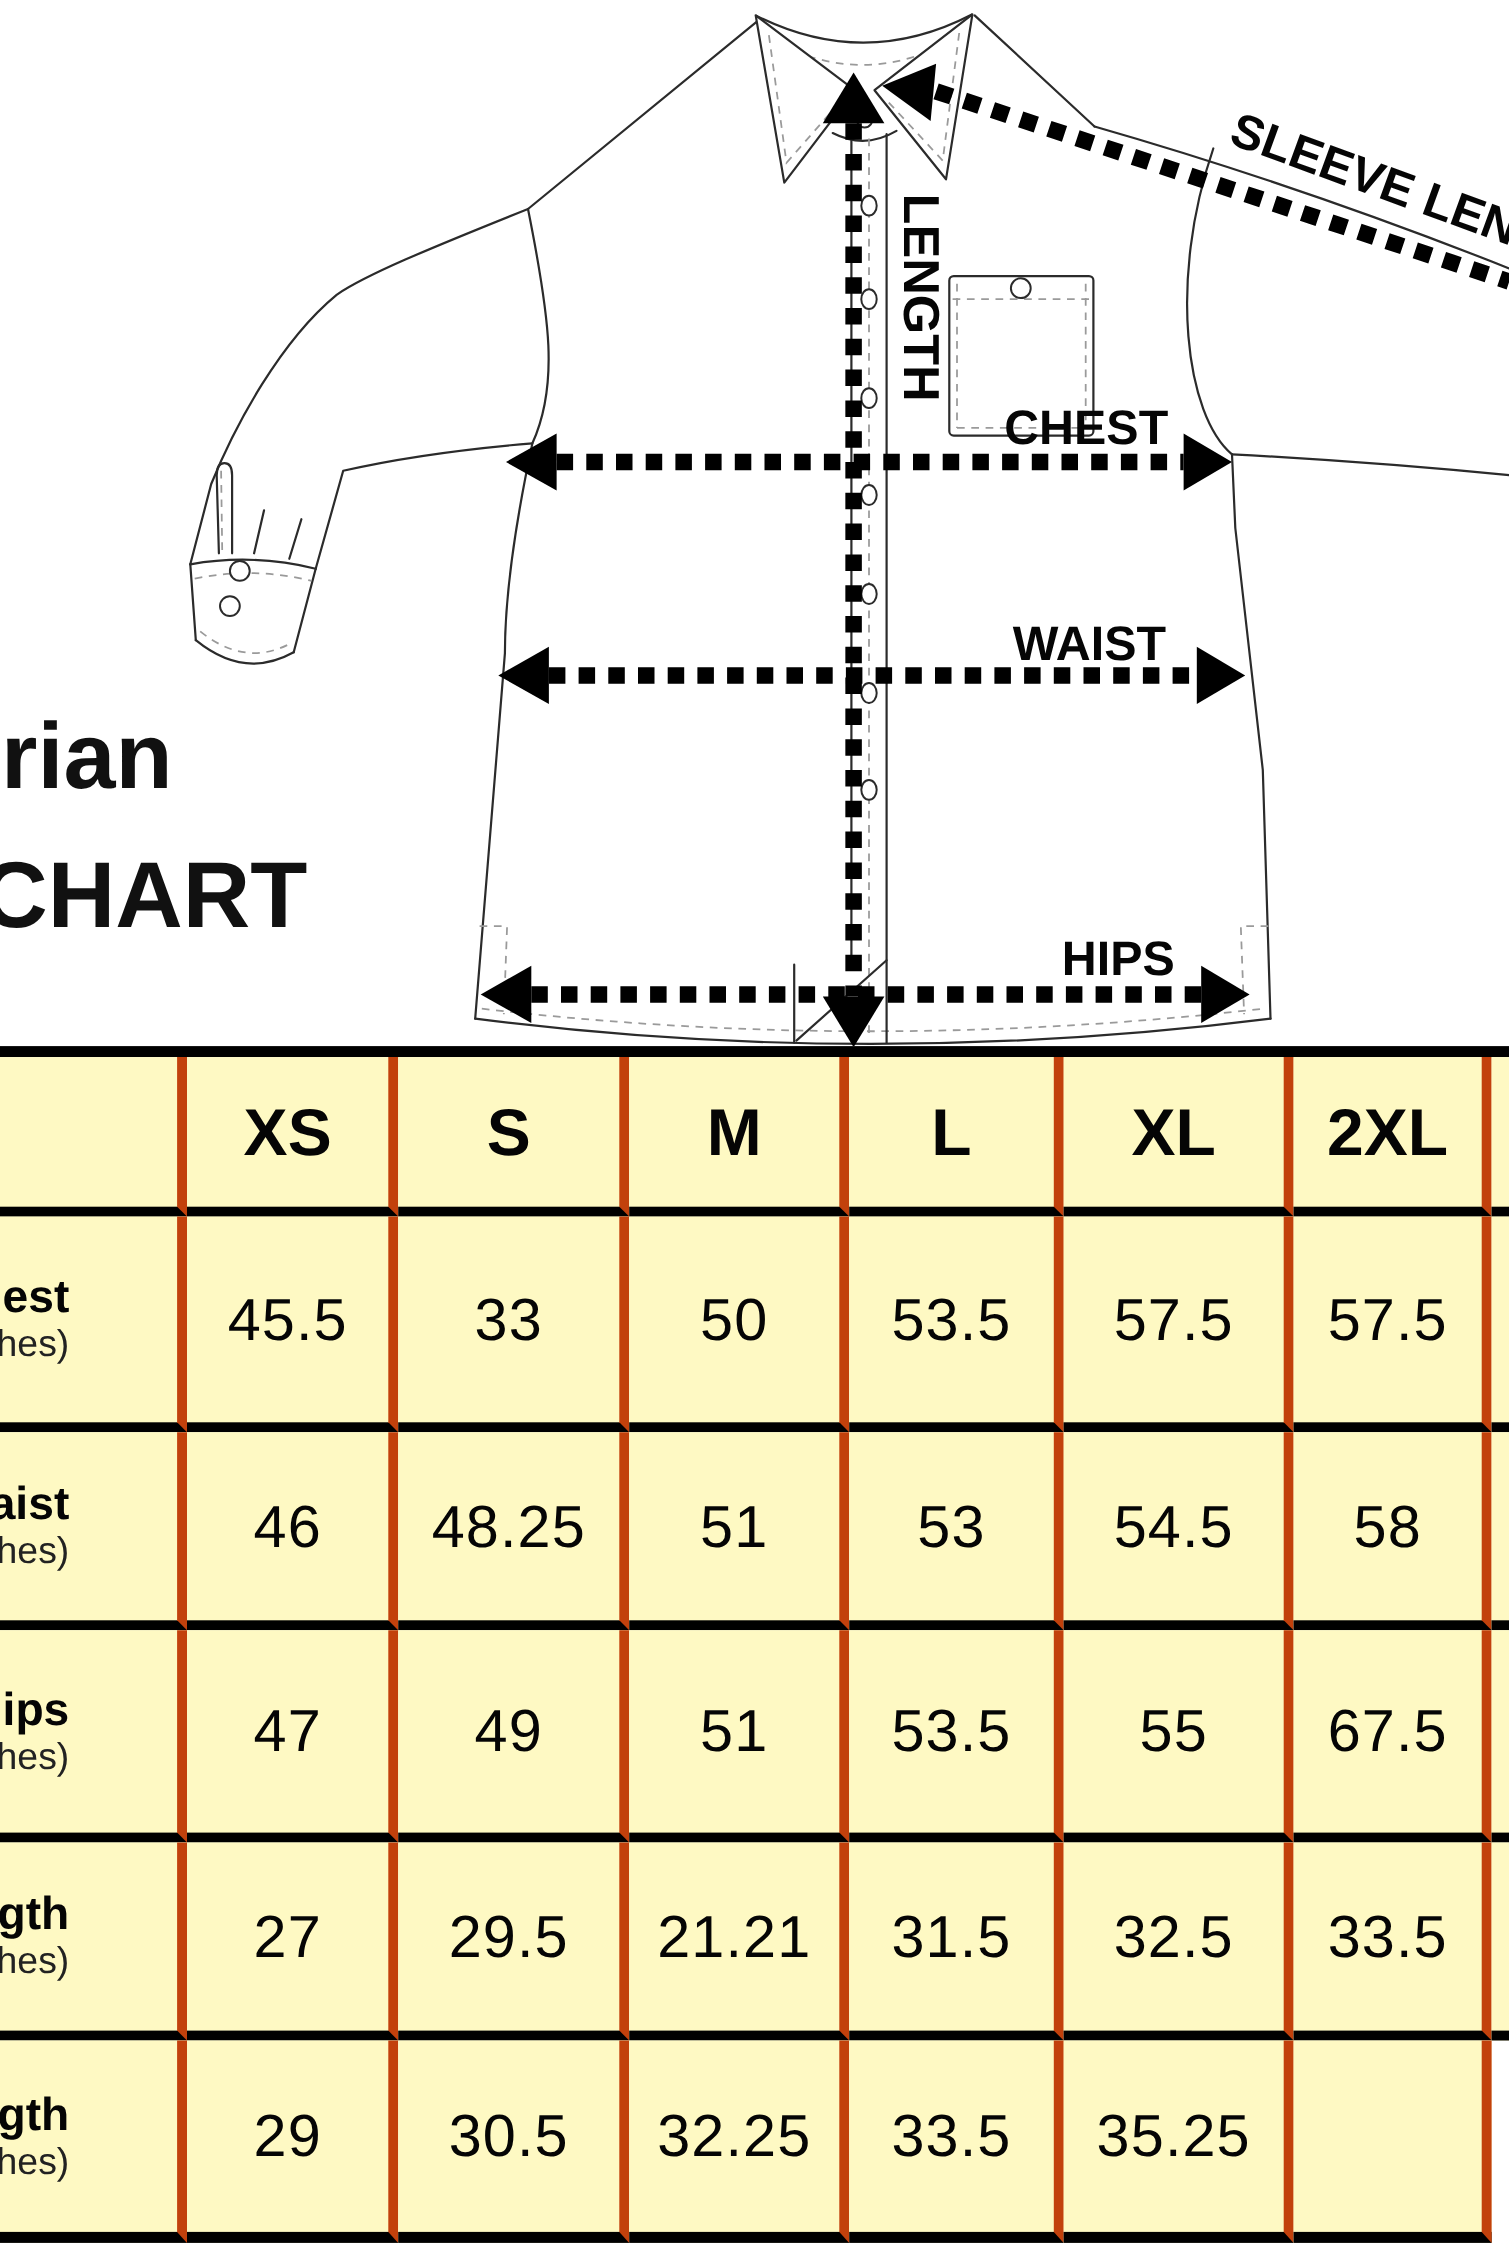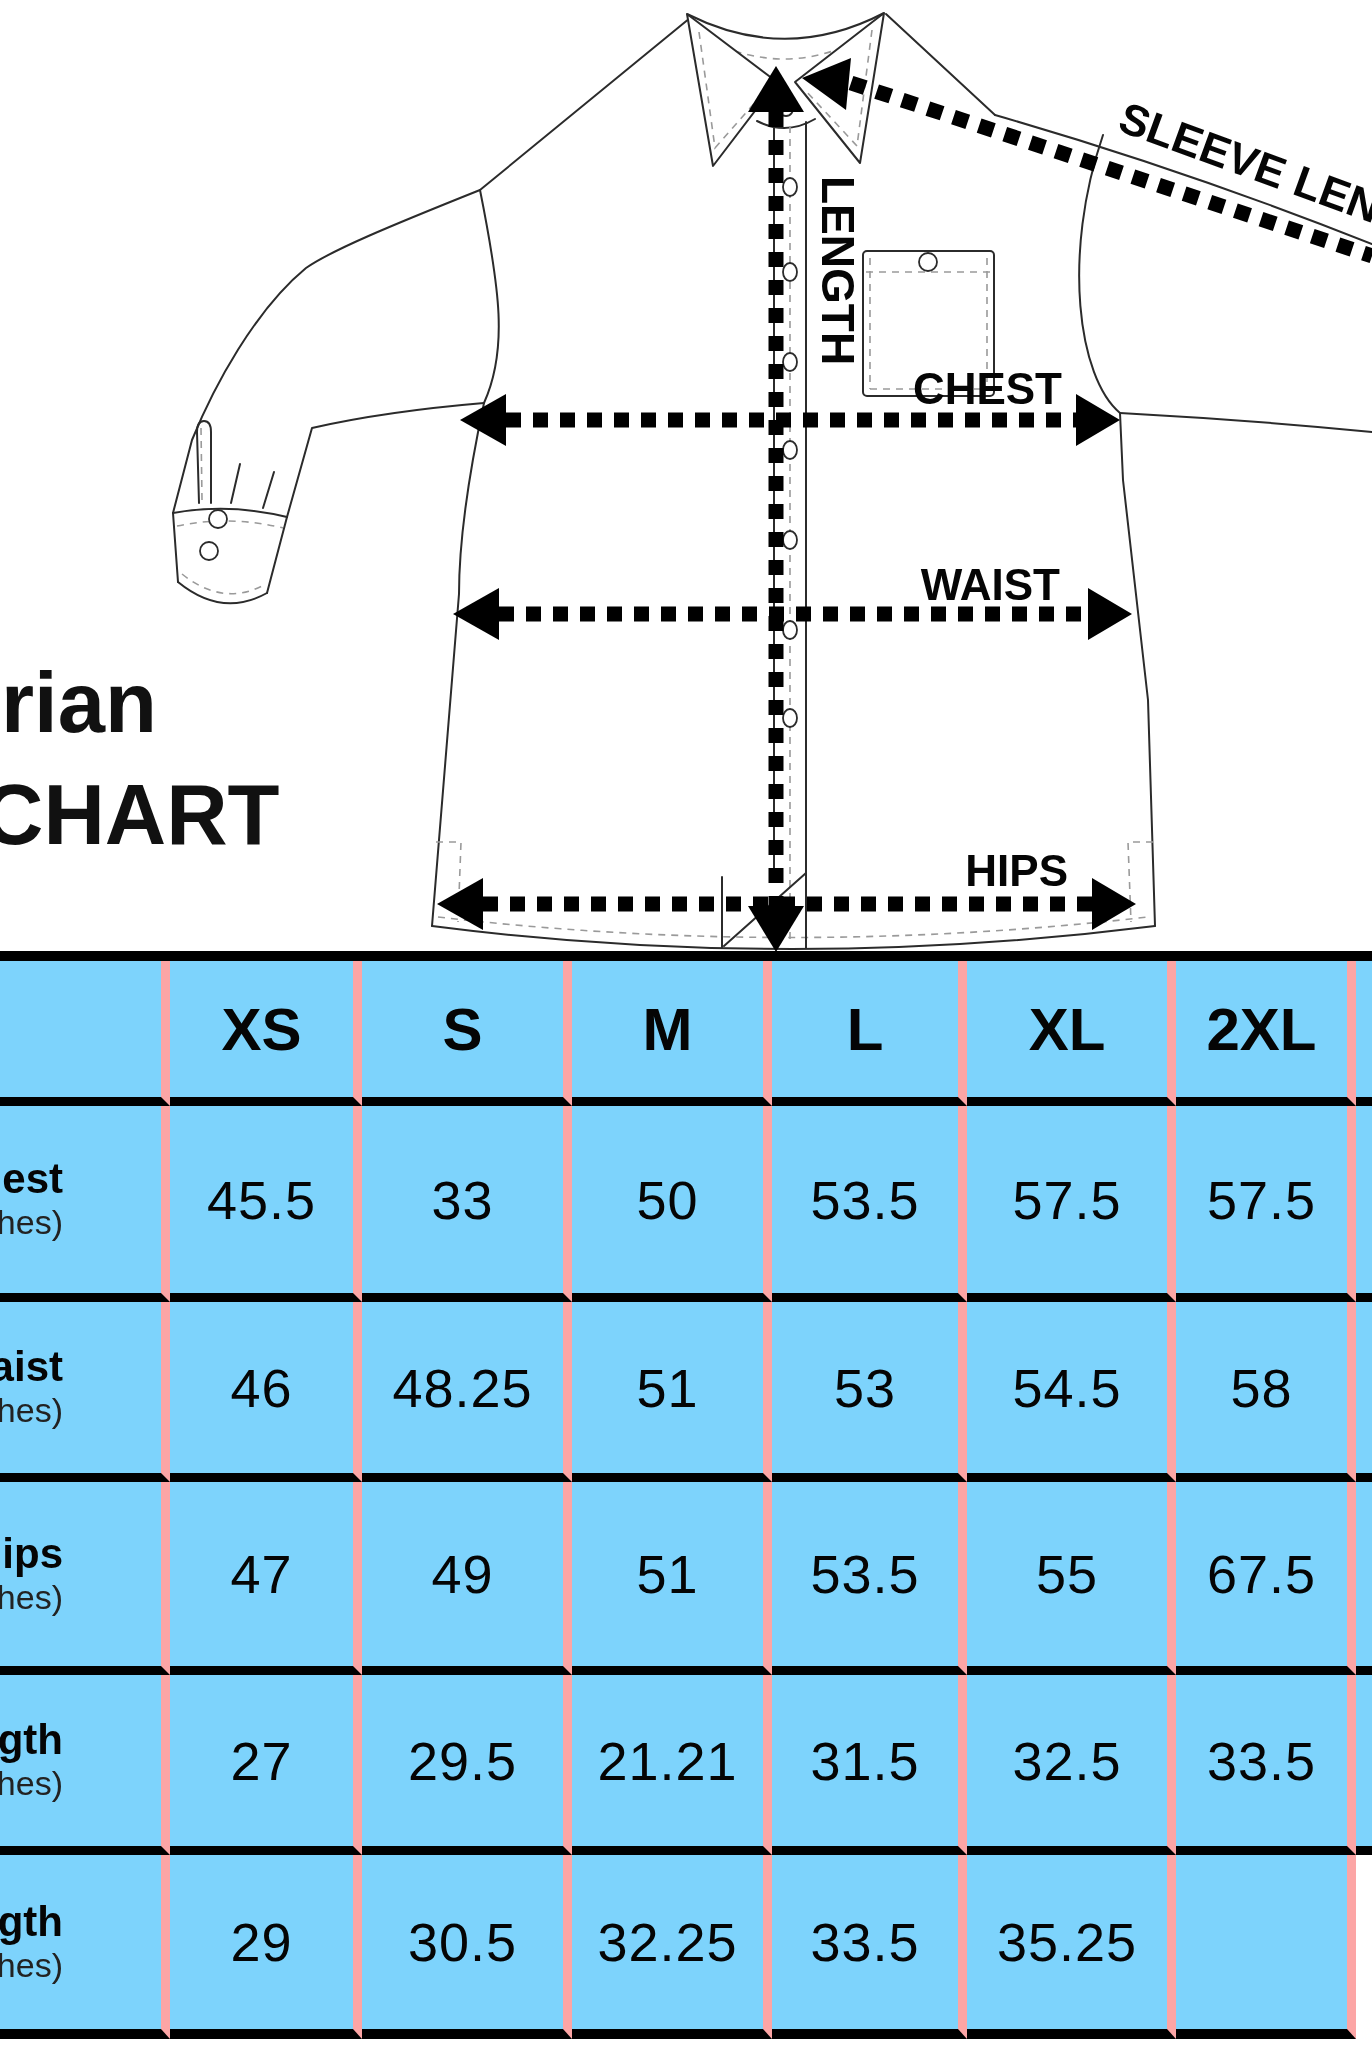--- a/index.html
+++ b/index.html
@@ -2,42 +2,42 @@
 <html><head>
 <meta charset="utf-8">
 <style>
   html,body{margin:0;padding:0;background:#fff;}
   #stage{position:relative;width:1372px;height:2048px;overflow:hidden;background:#fff;
          font-family:"Liberation Sans",sans-serif;color:#050505;}
 
   
   .title-line{position:absolute;font-weight:bold;font-size:85px;line-height:1;
               letter-spacing:0px;color:#111;white-space:nowrap;}
-  #title1{left:1px;top:660px;}
+  #title1{left:1px;top:645px;}
   #title2{left:-18px;top:772px;}
 
   
   #shirt-svg{position:absolute;left:0;top:0;}
   .outline{fill:none;stroke:#2b2b2b;stroke-width:2;stroke-linecap:round;stroke-linejoin:round;}
   .outline-fill{fill:#fff;stroke:#2b2b2b;stroke-width:2;stroke-linejoin:round;}
   .stitch{fill:none;stroke:#9a9a9a;stroke-width:1.6;stroke-dasharray:7 6;}
   .btn{fill:#fff;stroke:#2b2b2b;stroke-width:1.8;}
   .meas{stroke:#000;stroke-width:15;stroke-dasharray:15 12;fill:none;}
   .meas-v{stroke:#000;stroke-width:15;stroke-dasharray:15 13;fill:none;}
   .ah{fill:#000;stroke:none;}
   .meas-label{font-family:"Liberation Sans",sans-serif;font-weight:bold;fill:#050505;}
 
   
   #size-table{position:absolute;left:-230px;top:951px;display:grid;
               grid-template-columns:400px 192px 210px 200px 195px 209px 180px 216px;
               grid-template-rows:145px 196px 180px 193px 180px 184px;
               border-top:10px solid #000;background:#fff;}
-  #size-table .cell{border-right:9px solid #fca5a5;border-bottom:9px solid #000;
+  #size-table .cell{border-right:9px solid #c2410c;border-bottom:9px solid #000;
                     box-sizing:border-box;display:flex;flex-direction:column;
-                    align-items:center;justify-content:center;background:#7dd3fc;}
+                    align-items:center;justify-content:center;background:#fef9c3;}
   #size-table .cell.lastrow{border-bottom:10px solid #000;}
   #size-table .head{font-weight:bold;font-size:60px;}
   #size-table .num{font-weight:300;font-size:54px;letter-spacing:1px;}
   #size-table .rowlabel{align-items:flex-end;padding-right:98px;}
   #size-table .rowlabel .w{font-weight:bold;font-size:42px;line-height:1.1;white-space:nowrap;}
   #size-table .rowlabel .u{font-weight:400;font-size:34px;line-height:1.2;color:#222;white-space:nowrap;}
 </style>
 </head>
 <body>
 

